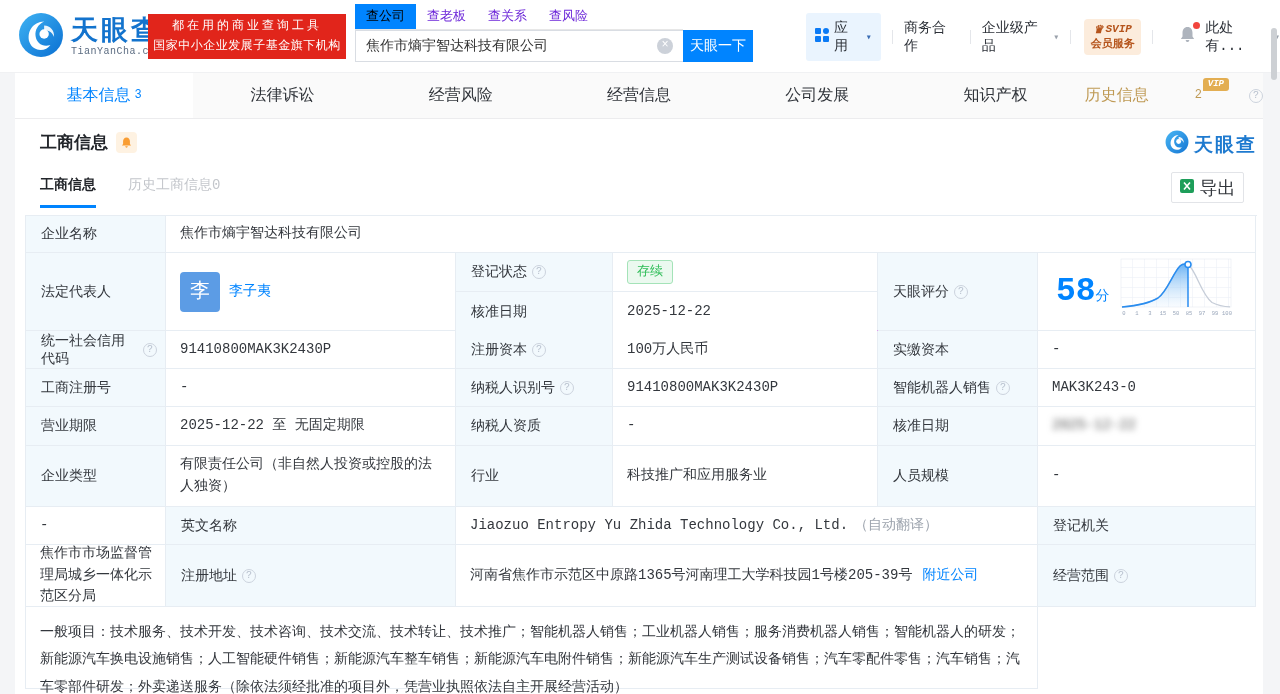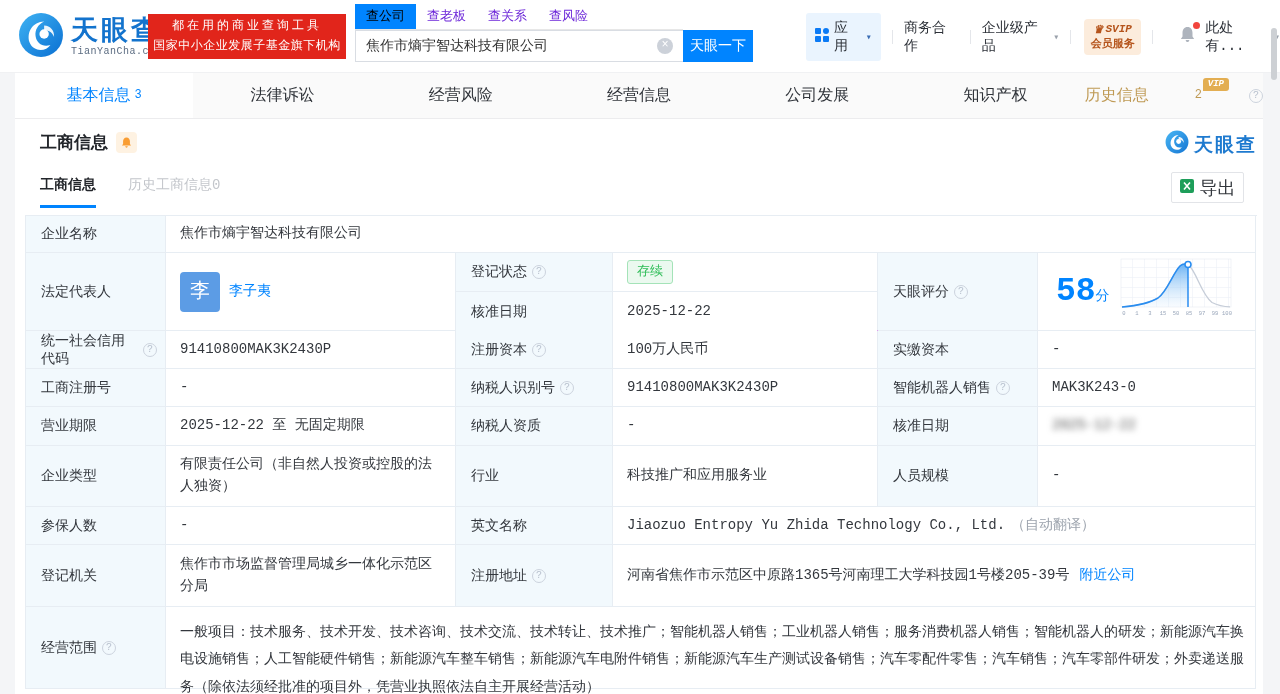--- a/index.html
+++ b/index.html
@@ -347,21 +347,20 @@
         <span class="blurred">2025-12-22</span>
       </div>
 
       <div class="cell lbl">企业类型</div>
       <div class="cell val">有限责任公司（非自然人投资或控股的法人独资）</div>
       <div class="cell lbl">行业</div>
       <div class="cell val">科技推广和应用服务业</div>
       <div class="cell lbl">人员规模</div>
       <div class="cell val">-</div>
 
-      <div class="cell lbl">参保人数</div>
       <div class="cell val">-</div>
       <div class="cell lbl">英文名称</div>
       <div class="cell val span3">
         <span>Jiaozuo Entropy Yu Zhida Technology Co., Ltd.</span>
         <span class="gray-note">（自动翻译）</span>
       </div>
 
       <div class="cell lbl">登记机关</div>
       <div class="cell val">焦作市市场监督管理局城乡一体化示范区分局</div>
       <div class="cell lbl">

